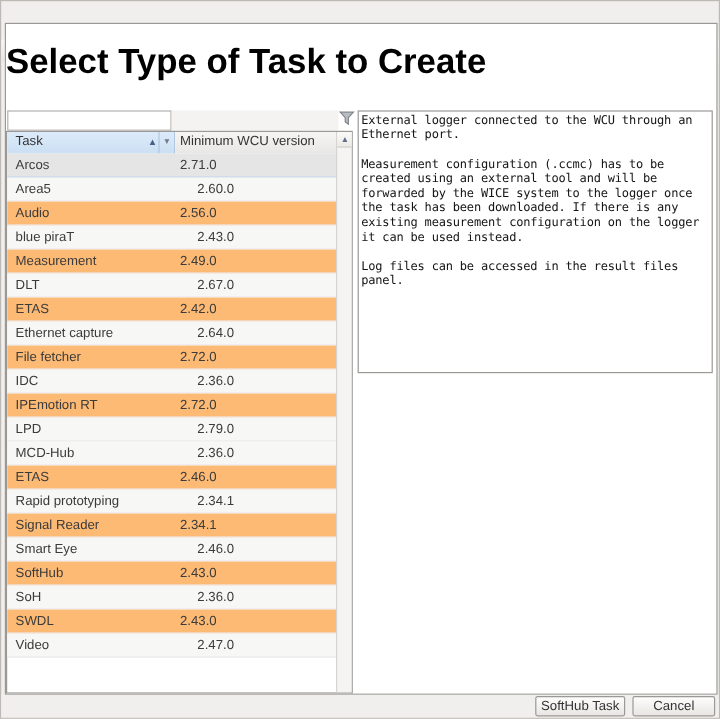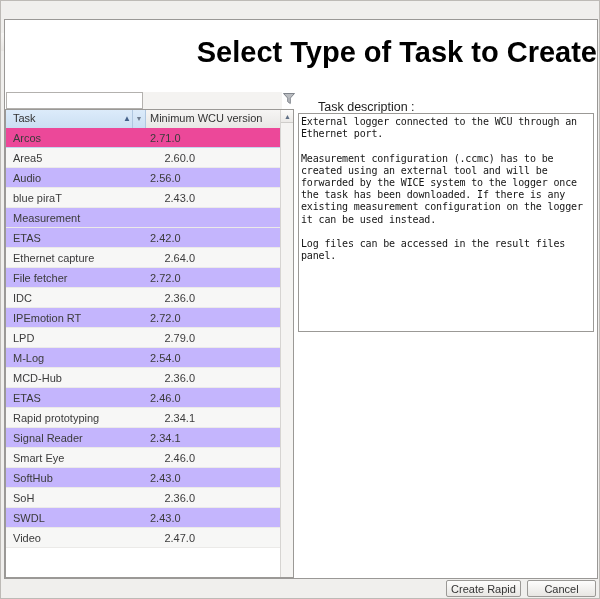--- a/index.html
+++ b/index.html
@@ -26,22 +26,22 @@
   }
   .btn-min{right:24px;}
   .btn-close{right:5px;}
 
   
   .panel{
     position:absolute;left:3px;top:18px;width:594px;height:560px;
     background:#ffffff;border:1px solid #9a9896;
   }
   .heading{
-    position:absolute;left:0;top:16px;width:100%;text-align:right;
-    font-size:29px;font-weight:bold;color:#000;letter-spacing:0px;padding-left:28px;
+    position:absolute;left:0;top:16px;width:100%;text-align:left;
+    font-size:29px;font-weight:bold;color:#000;letter-spacing:0px;
   }
 
   
   .filter-input{
     position:absolute;left:1px;top:72px;width:137px;height:17px;
     border:1px solid #b3b1ae;background:#fff;font-size:11px;padding:0 3px;outline:none;
   }
   .filter-filler{
     position:absolute;left:138px;top:72px;width:139px;height:17px;background:#f4f3f1;
   }
@@ -70,44 +70,44 @@
     padding-left:4px;
   }
   .sort-asc{
     position:absolute;right:14px;top:4px;font-size:8px;color:#44618a;line-height:9px;
   }
   .hdr-drop{
     position:absolute;right:0;top:0;width:13px;height:18px;border-left:1px solid #b0c7e0;
     font-size:7px;color:#6f7d90;text-align:center;line-height:18px;
   }
   .tbody{position:absolute;left:0;top:18px;width:276px;}
-  .trow{display:flex;height:20px;border-bottom:1px solid #ebeae8;background:#c4b5fd;}
+  .trow{display:flex;height:20px;border-bottom:1px solid #ebeae8;background:#fdba74;}
   .trow.alt{background:#f7f7f6;gap:29px;}
-  .trow.selected{background:#ec4899;border-bottom:1px solid #c3d7ee;}
+  .trow.selected{background:#e5e5e5;border-bottom:1px solid #c3d7ee;}
   .cell{font-size:11px;color:#3b3b3b;padding-top:4px;overflow:hidden;white-space:nowrap;}
   .cell.c1{width:140px;padding-left:7px;}
   .cell.c2{width:136px;padding-left:4px;}
 
   
   .tscroll{
     position:absolute;right:0;top:0;width:13px;height:100%;
     background:#f5f4f2;border-left:1px solid #d6d4d1;
   }
   .tscroll-up{
     width:13px;height:13px;background:linear-gradient(#fbfaf9,#eceae7);
     border-bottom:1px solid #cfcdca;font-size:7px;color:#5f6f85;
     text-align:center;line-height:13px;
   }
 
   
   .desc-label{
     position:absolute;left:293px;top:80px;font-size:12.5px;color:#1c1c1c;margin-left:20px;
   }
   .desc-box{
-    position:absolute;left:293px;top:93px;width:296px;height:219px;
+    position:absolute;left:293px;top:72px;width:296px;height:219px;
     border:1px solid #9b9996;background:#fff;padding:2px 2px;
     font-family:"DejaVu Sans Mono",monospace;font-size:10px;line-height:12.2px;
     letter-spacing:-0.15px;color:#141414;white-space:pre-wrap;overflow:hidden;
   }
 
   
   .footer{position:absolute;left:0;top:578px;width:600px;height:21px;background:#f0efed;}
   .f-btn{
     position:absolute;top:1px;height:17px;border:1px solid #9b9996;border-radius:2px;
     background:linear-gradient(#fdfdfc,#e8e6e3);font-size:11px;color:#333;
@@ -160,20 +160,25 @@
         <div class="trow">
           <div class="cell c1">Audio</div>
           <div class="cell c2">2.56.0</div>
         </div>
         <div class="trow alt">
           <div class="cell c1">blue piraT</div>
           <div class="cell c2">2.43.0</div>
         </div>
         <div class="trow">
           <div class="cell c1">Measurement</div>
+          <div class="cell c2">2.49.0</div>
+        </div>
+        <div class="trow alt">
+          <div class="cell c1">DLT</div>
+          <div class="cell c2">2.67.0</div>
         </div>
         <div class="trow">
           <div class="cell c1">ETAS</div>
           <div class="cell c2">2.42.0</div>
         </div>
         <div class="trow alt">
           <div class="cell c1">Ethernet capture</div>
           <div class="cell c2">2.64.0</div>
         </div>
         <div class="trow">
@@ -184,24 +189,20 @@
           <div class="cell c1">IDC</div>
           <div class="cell c2">2.36.0</div>
         </div>
         <div class="trow">
           <div class="cell c1">IPEmotion RT</div>
           <div class="cell c2">2.72.0</div>
         </div>
         <div class="trow alt">
           <div class="cell c1">LPD</div>
           <div class="cell c2">2.79.0</div>
-        </div>
-        <div class="trow">
-          <div class="cell c1">M-Log</div>
-          <div class="cell c2">2.54.0</div>
         </div>
         <div class="trow alt">
           <div class="cell c1">MCD-Hub</div>
           <div class="cell c2">2.36.0</div>
         </div>
         <div class="trow">
           <div class="cell c1">ETAS</div>
           <div class="cell c2">2.46.0</div>
         </div>
         <div class="trow alt">
@@ -247,15 +248,15 @@
 forwarded by the WICE system to the logger once
 the task has been downloaded. If there is any
 existing measurement configuration on the logger
 it can be used instead.
 
 Log files can be accessed in the result files
 panel.</div>
 </div>
 
 <div class="footer">
-  <button class="f-btn btn-create">Create Rapid</button>
+  <button class="f-btn btn-create">SoftHub Task</button>
   <button class="f-btn btn-cancel">Cancel</button>
 </div>
 
 </body></html>

